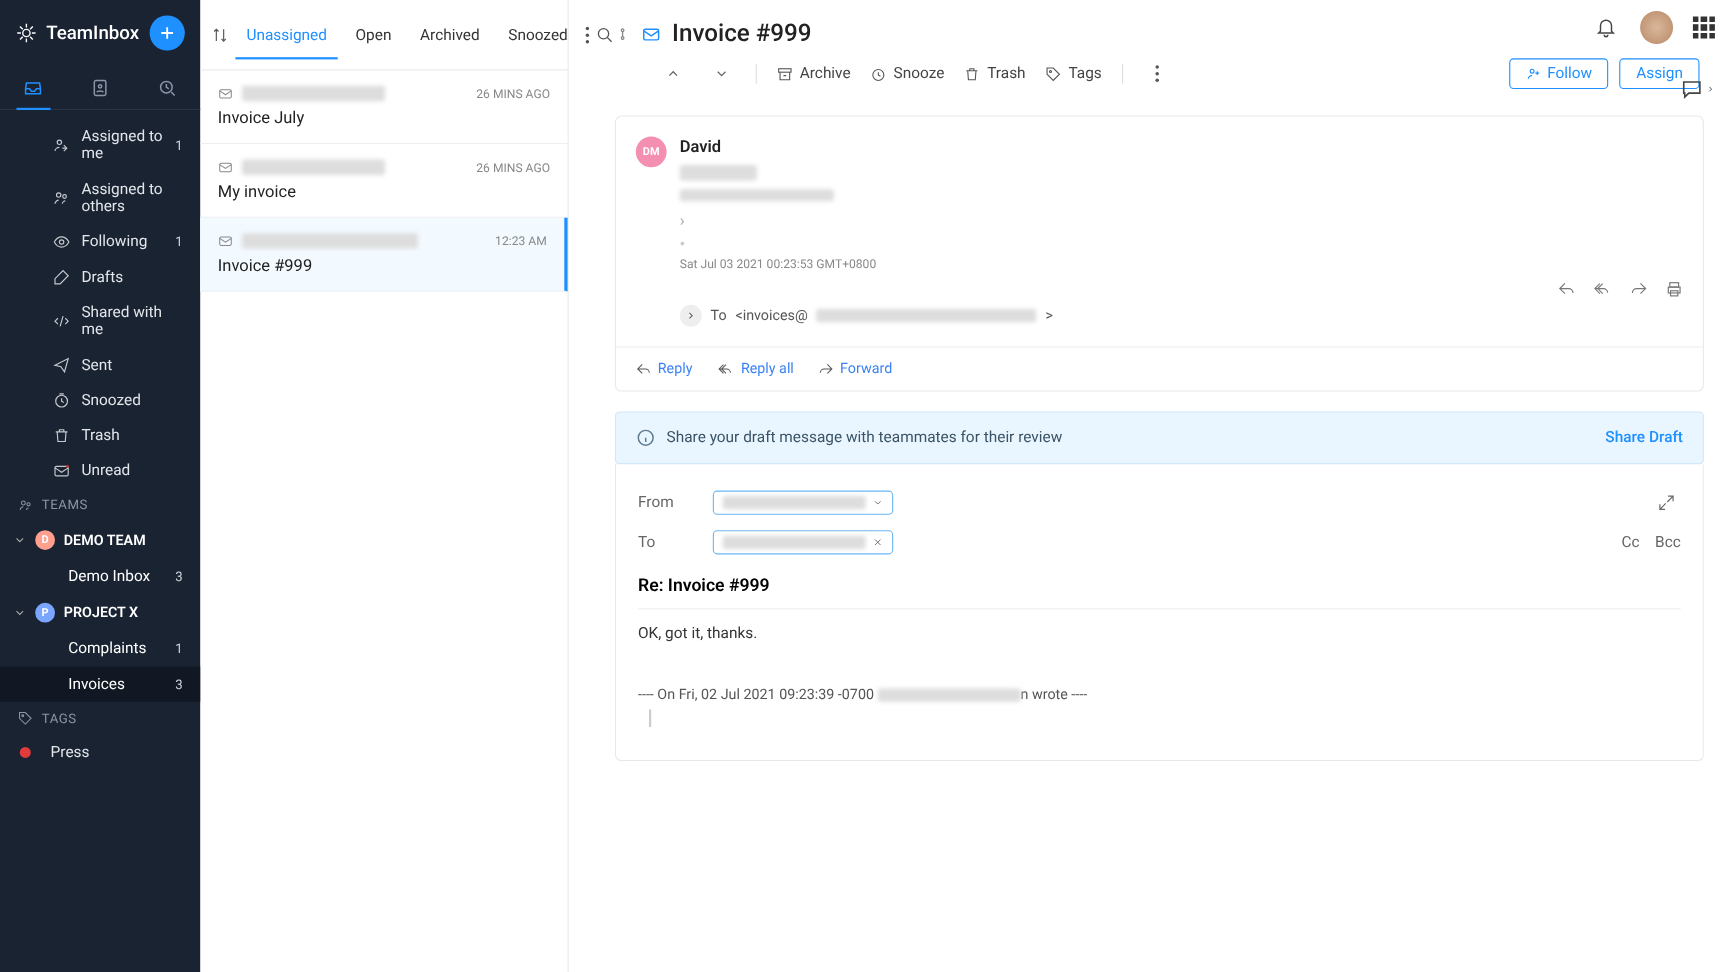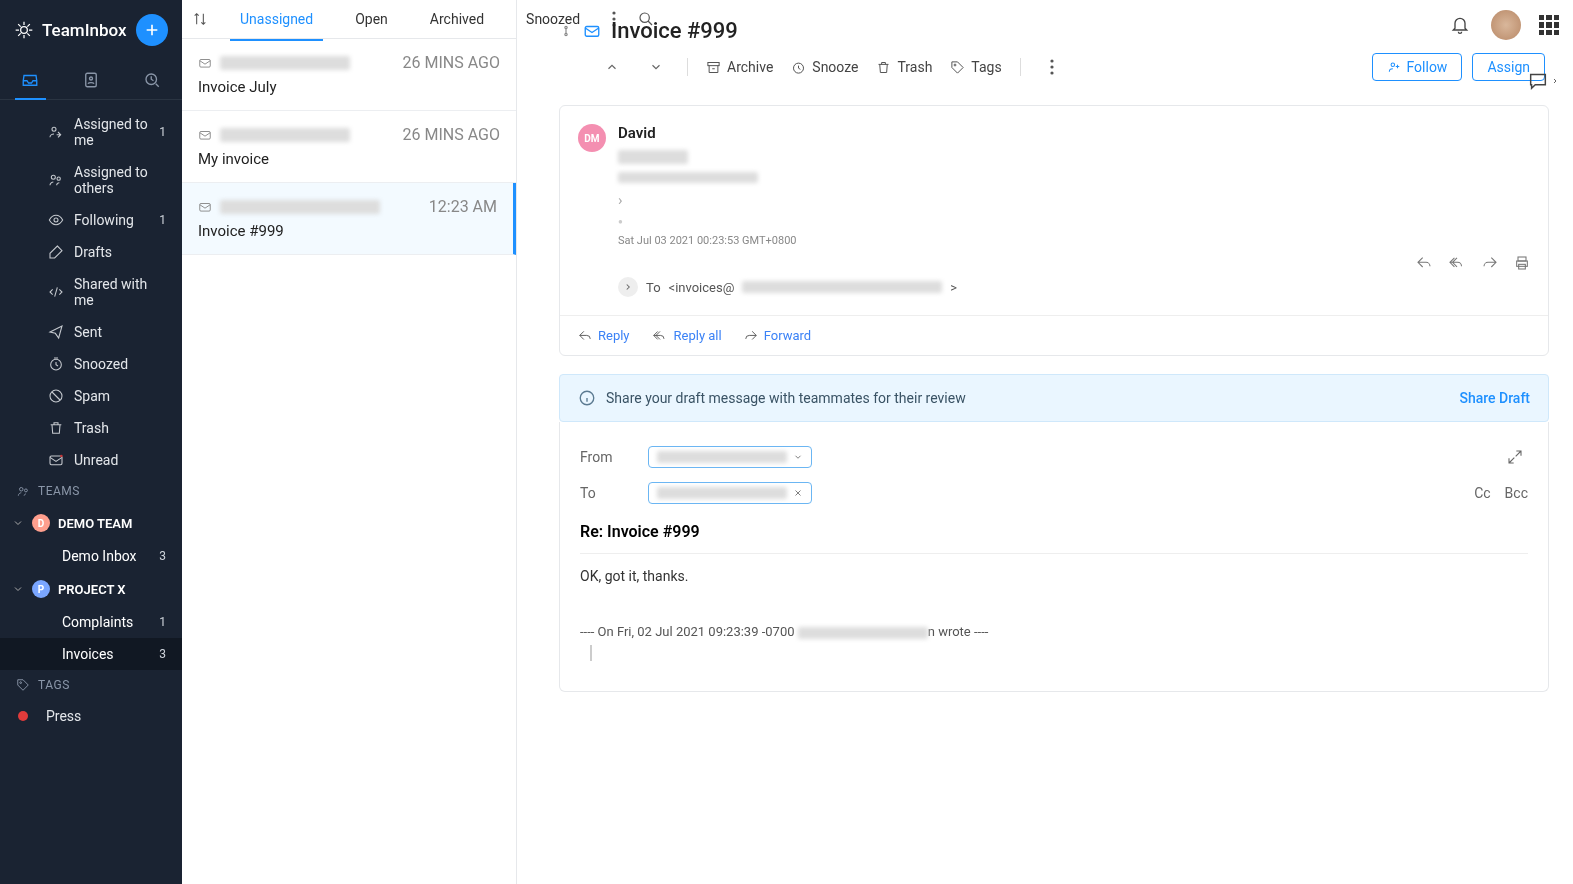--- a/index.html
+++ b/index.html
@@ -24,30 +24,30 @@
 .team-avatar { width: 18px; height: 18px; border-radius: 50%; display: flex; align-items: center; justify-content: center; font-size: 10px; font-weight: bold; }
 .team-avatar.d { background: #ff9f8e; color:#fff;}
 .team-avatar.p { background: #7aa6ff; color:#fff;}
 .tree-child { display:flex; align-items:center; padding: 8px 16px 8px 62px; cursor:pointer;}
 .tree-child .nav-count{margin-left:auto;}
 .tree-child.active { background: #111823; }
 .tag-dot{width:10px;height:10px;border-radius:50%;background:#e13b3b;margin-right:8px;}
 
 
 .list-col { width: 335px; border-right: 1px solid #e6e8eb; display: flex; flex-direction: column; flex-shrink:0;}
-.list-header { display: flex; align-items: center; gap: 22px; padding: 0 10px; height: 39px; border-bottom: 1px solid #e6e8eb; }
+.list-header { display: flex; align-items: center; gap: 6px; padding: 0 10px; height: 64px; border-bottom: 1px solid #e6e8eb; }
 .tab-btn { padding: 14px 10px; font-size: 14px; cursor: pointer; color: #333; position: relative; }
 .tab-btn.active { color: #1e90ff; }
 .tab-btn.active::after { content:""; position:absolute; bottom:0; left:0; right:0; height:2px; background:#1e90ff;}
 .icon-btn { width: 26px; height: 26px; display: flex; align-items: center; justify-content: center; cursor: pointer; color: #555; }
 .thread-item { padding: 14px 16px; border-bottom: 1px solid #eceef1; cursor: pointer; }
 .thread-item.selected { background: #f3faff; border-right: 3px solid #1e90ff; }
 .thread-top { display: flex; align-items: center; gap: 8px; }
 .blur-box { height: 14px; border-radius: 2px; background: #ddd; filter: blur(2px); flex-grow:0;}
-.thread-time { margin-left: auto; font-size: 16px; color: #888; }
+.thread-time { margin-left: auto; font-size: 11px; color: #888; }
 .thread-subject { margin-top: 6px; font-size: 15px; color: #222; }
 
 
 .main { flex: 1; display: flex; flex-direction: column; position:relative; min-width:0;}
 .top-right { position: absolute; top: 10px; right: 14px; display: flex; align-items: center; gap: 18px; }
 .avatar-img { width: 30px; height: 30px; border-radius: 50%; background: radial-gradient(#d9b79b,#b88866); }
 .apps-grid { width: 20px; height: 20px; display:grid; grid-template-columns:repeat(3,1fr); grid-template-rows:repeat(3,1fr); gap:2px;}
 .apps-grid span{background:#333;}
 .main-header { padding: 18px 28px 10px 42px; }
 .subject-row { display:flex; align-items:center; gap:10px; font-size: 22px; font-weight: 500; color:#222;}
@@ -166,27 +166,20 @@
       </div>
     <div class="nav-item">
         <svg class="nav-icon" viewBox="0 0 24 24" fill="none" stroke="currentColor" stroke-width="1.6">
           <circle cx="12" cy="13" r="8"></circle>
           <path d="M12 9v4l3 2M9 3h6"></path>
         </svg>
         <span>Snoozed</span>
       </div>
     <div class="nav-item">
         <svg class="nav-icon" viewBox="0 0 24 24" fill="none" stroke="currentColor" stroke-width="1.6">
-          <circle cx="12" cy="12" r="9"></circle>
-          <path d="M6 6l12 12"></path>
-        </svg>
-        <span>Spam</span>
-      </div>
-    <div class="nav-item">
-        <svg class="nav-icon" viewBox="0 0 24 24" fill="none" stroke="currentColor" stroke-width="1.6">
           <path d="M4 7h16M9 7V4h6v3M6 7l1 13h10l1-13"></path>
         </svg>
         <span>Trash</span>
       </div>
     <div class="nav-item">
         <svg class="nav-icon" viewBox="0 0 24 24" fill="none" stroke="currentColor" stroke-width="1.6">
           <rect x="3" y="6" width="18" height="13" rx="2"></rect>
           <path d="M3 8l9 6 9-6"></path>
           <circle cx="20" cy="6" r="2" fill="#e13b3b" stroke="none"></circle>
         </svg>

